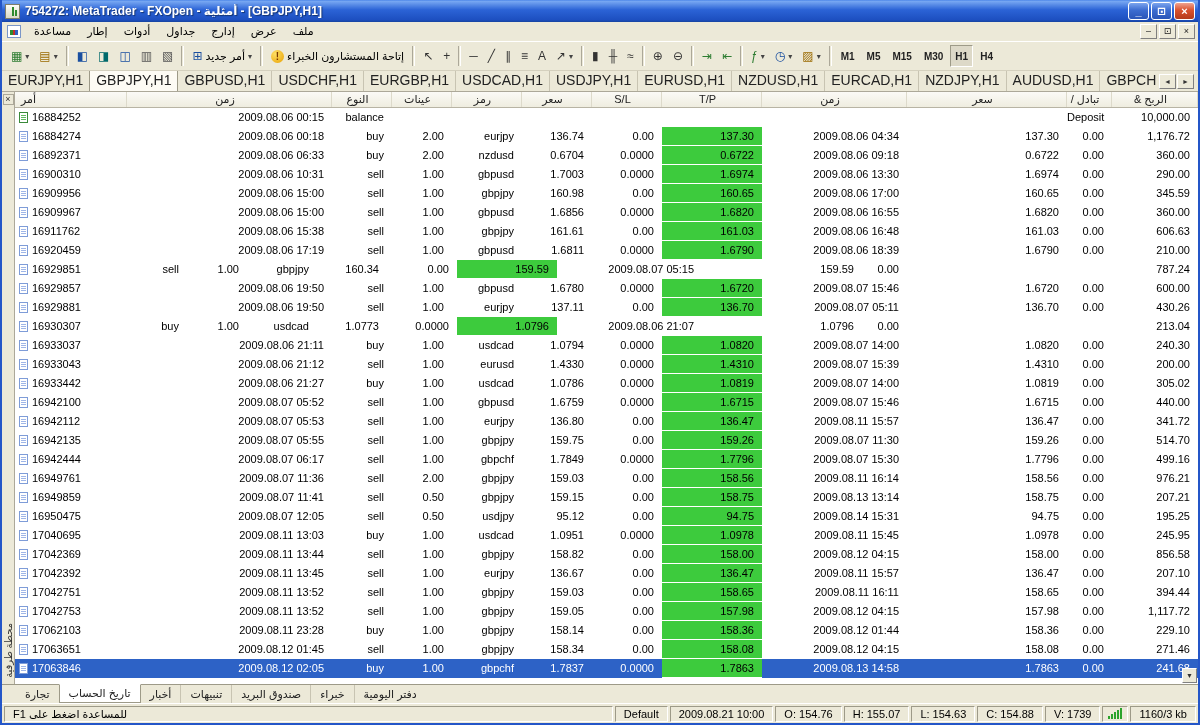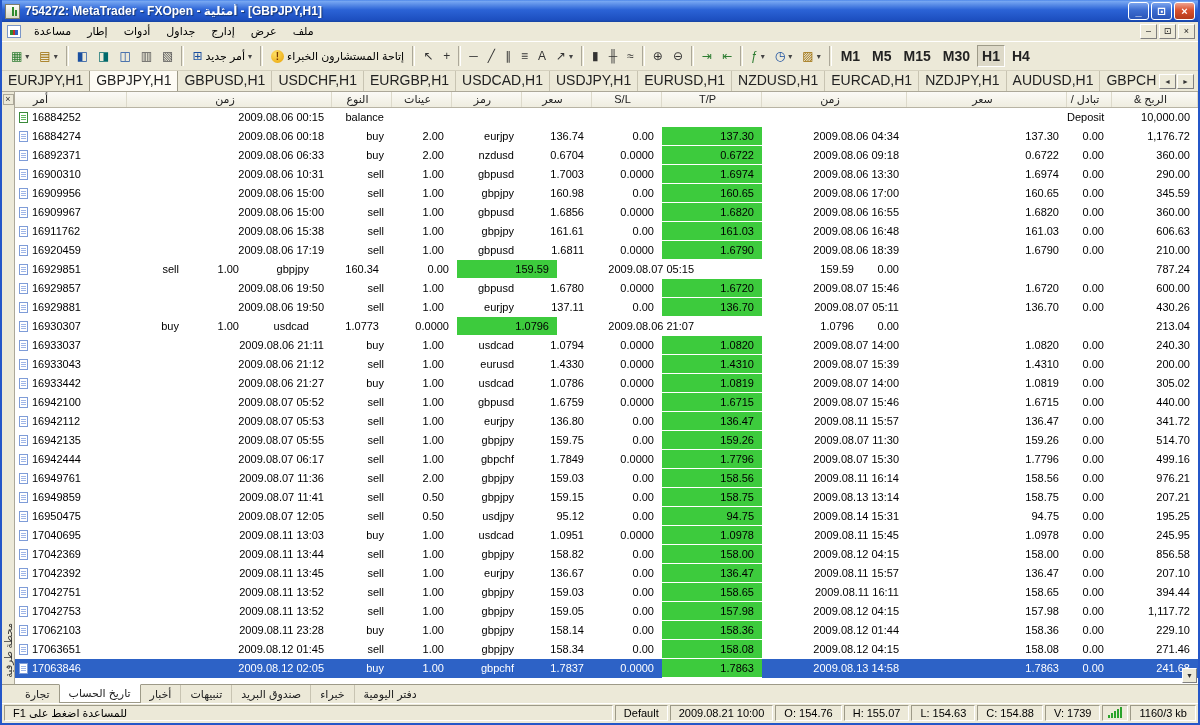--- a/index.html
+++ b/index.html
@@ -26,21 +26,21 @@
 
   
   .toolbar{flex:0 0 29px;display:flex;align-items:center;padding:2px 4px;background:#ECE9D8;border-bottom:1px solid #D4D0BE;overflow:hidden;white-space:nowrap}
   .tbtn{height:22px;display:flex;align-items:center;gap:3px;padding:0 3px;margin:0 1px;border:1px solid transparent;color:#333;cursor:default;flex:0 0 auto}
   .tglyph{font-size:12px;line-height:1}
   .tglyph:empty,.tlabel:empty,.tcaret:empty{display:none}
   .tlabel{font-size:11px;color:#000;direction:rtl}
   .tcaret{font-size:8px;color:#444}
   .tbtn[data-type="sep"]{width:3px;min-width:3px;padding:0;margin:0 3px;height:20px;border:none;border-left:1px solid #ACA899;border-right:1px solid #fff}
   .tbtn[data-type="tf"]{padding:0 4px}
-  .tbtn[data-type="tf"] .tlabel{font-size:14px;font-weight:bold;color:#222;direction:ltr}
+  .tbtn[data-type="tf"] .tlabel{font-size:10px;font-weight:bold;color:#222;direction:ltr}
   .tbtn[data-type="tf"].active{background:#DDD9C8;border:1px solid;border-color:#9D9A88 #fff #fff #9D9A88}
   .ic-green .tglyph{color:#2E7D32}
   .ic-blue .tglyph{color:#1A4FA0}
   .ic-teal .tglyph{color:#00696B}
   .ic-amber .tglyph{color:#9A6A00}
   .ic-gray .tglyph{color:#555}
   .ic-doc .tglyph{color:#1A4FA0}
   .ic-warn .tglyph{background:radial-gradient(circle at 35% 30%,#FFE066,#E8A000);border-radius:50%;width:13px;height:13px;line-height:13px;color:#7A3A00;font-weight:bold;font-size:10px;text-align:center}
 
   
@@ -54,21 +54,21 @@
   .arrow-btn{width:17px;height:15px;font-size:7px;display:flex;align-items:center;justify-content:center;background:#ECE9D8;border:1px solid;border-color:#fff #808080 #808080 #fff;color:#333}
 
   
   .main{flex:1;display:flex;background:#fff;min-height:0}
   .side-strip{flex:0 0 13px;background:#ECE9D8;border-right:1px solid #ACA899;display:flex;flex-direction:column;align-items:center}
   .terminal-close{width:11px;height:11px;margin:2px 0;font-size:9px;line-height:9px;text-align:center;color:#333;border:1px solid #ACA899;background:#ECE9D8}
   .side-label{margin-top:auto;margin-bottom:6px;writing-mode:vertical-rl;transform:rotate(180deg);font-size:10px;color:#333;white-space:nowrap}
   .terminal{flex:1;display:flex;flex-direction:column;min-width:0;position:relative}
   .hdr{display:flex;flex:0 0 16px;height:16px;background:linear-gradient(180deg,#FBFAF6,#EFEDE0);border-bottom:1px solid #B8B4A4;overflow:hidden}
   .th{flex:0 0 auto;direction:rtl;text-align:center;padding:1px 8px 0 0;border-right:1px solid #DDDACB;color:#222;white-space:nowrap;overflow:hidden}
-  .hdr .idx0{text-align:left;padding-left:18px}
+  .hdr .idx0{text-align:left;padding-left:6px}
   .rows{flex:1;overflow:hidden;background:#fff}
   .row{display:flex;height:19px;align-items:center}
   .cell{flex:0 0 auto;height:19px;line-height:19px;text-align:right;padding-right:8px;direction:ltr;white-space:nowrap;overflow:hidden}
   .c0,.hdr .idx0{flex:0 0 112px;width:112px}
   .c1,.hdr .idx1{flex:0 0 205px;width:205px}
   .c2,.hdr .idx2{flex:0 0 60px;width:60px}
   .c3,.hdr .idx3{flex:0 0 60px;width:60px}
   .c4,.hdr .idx4{flex:0 0 70px;width:70px}
   .c5,.hdr .idx5{flex:0 0 70px;width:70px}
   .c6,.hdr .idx6{flex:0 0 70px;width:70px}
@@ -89,21 +89,21 @@
   .scroll-down{position:absolute;right:1px;bottom:1px;width:15px;height:15px;background:#ECE9D8;border:1px solid;border-color:#fff #808080 #808080 #fff;font-size:7px;display:flex;align-items:center;justify-content:center;color:#333}
 
   
   .bottomtabs{flex:0 0 19px;background:#ECE9D8;display:flex;align-items:stretch;padding-left:14px;border-top:1px solid #9D9A88}
   .btab{padding:0 9px;color:#222;display:flex;align-items:center;border-left:1px solid #C8C4B2;white-space:nowrap}
   .btab.idx0{border-left:none}
   .btab.active{background:#fff;border:1px solid #9D9A88;border-top:1px solid #fff;margin-top:-1px}
   .btab.active + .btab{border-left:none}
 
   
-  .statusbar{flex:0 0 20px;background:#ECE9D8;display:flex;align-items:flex-start;gap:2px;padding:1px 2px;border-top:1px solid #fff}
+  .statusbar{flex:0 0 20px;background:#ECE9D8;display:flex;align-items:center;gap:2px;padding:1px 2px;border-top:1px solid #fff}
   .seg{height:16px;display:flex;align-items:center;padding:0 8px;border:1px solid;border-color:#9D9A88 #FFF #FFF #9D9A88;white-space:nowrap;overflow:hidden}
   .seg.help{flex:1;direction:rtl;text-align:left;display:block;line-height:14px}
   .seg.traffic{gap:1px;align-items:flex-end;padding:0 5px 2px}
   .seg.traffic i{display:block;width:2px;background:#2BA32B}
   .seg.traffic i:nth-child(1){height:3px}
   .seg.traffic i:nth-child(2){height:5px}
   .seg.traffic i:nth-child(3){height:7px}
   .seg.traffic i:nth-child(4){height:9px}
   .seg.traffic i:nth-child(5){height:11px}
 </style>

